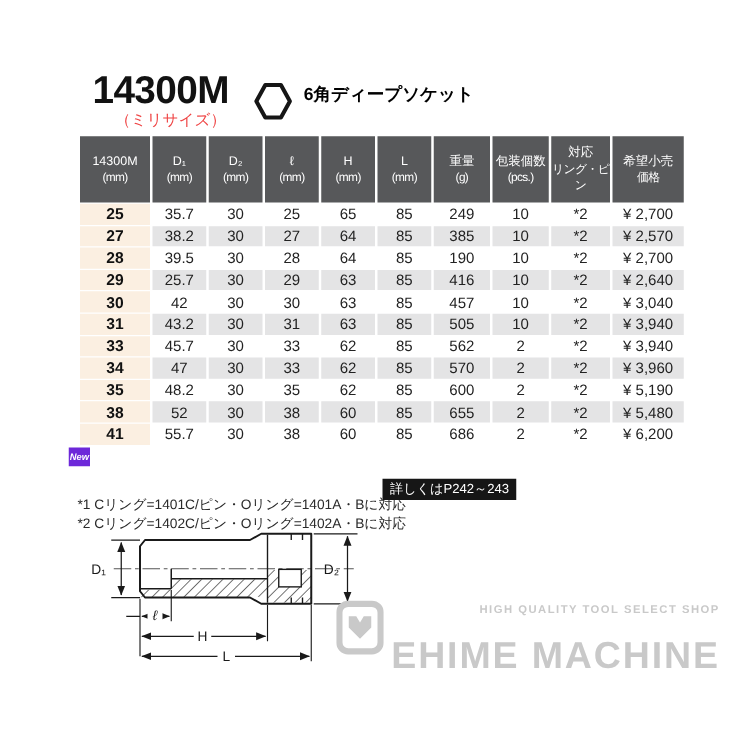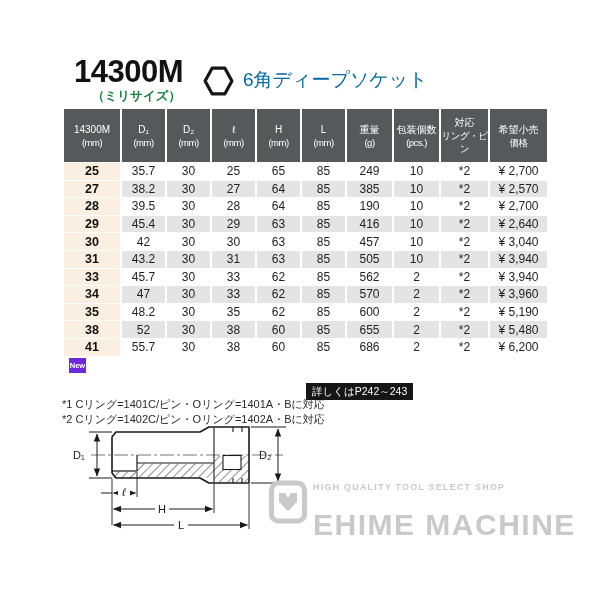--- a/index.html
+++ b/index.html
@@ -4,45 +4,45 @@
 <style>
   * { margin:0; padding:0; box-sizing:border-box; }
   body { background:#fff; }
   .page {
     position:relative; width:600px; height:600px; background:#ffffff;
     font-family:"Liberation Sans", sans-serif; overflow:hidden; color:#1a1a1a;
   }
   
   .product-code { position:absolute; left:74px; top:56px; font-size:31px; font-weight:bold;
     letter-spacing:-0.5px; color:#121212; line-height:1; }
-  .product-subtitle { position:absolute; left:92px; top:88px; font-size:12.5px; font-weight:bold; color:#15803d;text-align:right; }
+  .product-subtitle { position:absolute; left:92px; top:88px; font-size:12.5px; font-weight:normal; color:#ef4444;text-align:right; }
   .hex-icon { position:absolute; left:202px; top:64px; }
-  .product-type { position:absolute; left:243px; top:67px; font-size:19px; color:#0369a1; }
+  .product-type { position:absolute; left:243px; top:67px; font-size:14px; color:#000000;font-weight:bold; }
   
   table.spec { position:absolute; left:62px; top:108px; border-collapse:separate; border-spacing:2px 1px; }
   table.spec th { background:#57585a; color:#fff; font-weight:normal; font-size:10px;
     line-height:13px; padding:7px 0; text-align:center; vertical-align:middle; overflow:hidden; }
   table.spec th .h2 { font-size:9.5px; letter-spacing:-0.5px; }
   table.spec td { font-size:12px; text-align:center; height:16.6px; padding:0 1px;
     color:#222; background:#fff; white-space:nowrap; }
   table.spec td.size { background:#fbefe1; font-weight:bold; font-size:12.5px; color:#111; }
   table.spec tbody tr:nth-child(even) td:not(.size) { background:#e4e4e5; }
   
   .new-badge { position:absolute; left:55px; top:358px; width:17px; height:15px; background:#6d28d9;
-    color:#fff; font-size:7.5px; font-weight:bold;
-    display:flex; align-items:center; justify-content:center;margin-left:14px; }
+    color:#fff; font-size:7.5px; font-style:italic; font-weight:bold;
+    display:flex; align-items:center; justify-content:center; }
   .notes { position:absolute; left:62px; top:397px; font-size:11px; line-height:14.5px; color:#2a2a2a; }
   .detail-badge { position:absolute; left:306px; top:383px; background:#161616; color:#fff;
     font-size:10.5px; line-height:14px; padding:1px 6px 2px; }
   
   .diagram { position:absolute; left:55px; top:425px; }
   .diagram text { font-family:"Liberation Sans", sans-serif; font-size:11px; fill:#1a1a1a; }
   
   .logo { position:absolute; left:269px; top:480px; display:flex; gap:6px; color:#c9c9c9; }
-  .logo-text { display:flex; flex-direction:column; }
+  .logo-text { display:flex; flex-direction:column;text-align:right; }
   .logo-tagline { font-size:9px; font-weight:bold; letter-spacing:1.2px; line-height:10px; margin-top:2px; white-space:nowrap; }
   .logo-name { font-size:30px; font-weight:bold; letter-spacing:1.5px; line-height:30px; margin-top:18px; white-space:nowrap; }
 </style>
 </head>
 <body>
 
 <div class="page">
 
   <div class="product-code">14300M</div>
   <div class="product-subtitle">（ミリサイズ）</div>
@@ -114,21 +114,21 @@
       <td>64</td>
       <td>85</td>
       <td>190</td>
       <td>10</td>
       <td>*2</td>
       <td>¥ 2,700</td>
     </tr>
 
     <tr>
       <td class="size">29</td>
-      <td>45.4</td>
+      <td>25.7</td>
       <td>30</td>
       <td>29</td>
       <td>63</td>
       <td>85</td>
       <td>416</td>
       <td>10</td>
       <td>*2</td>
       <td>¥ 2,640</td>
     </tr>
 

